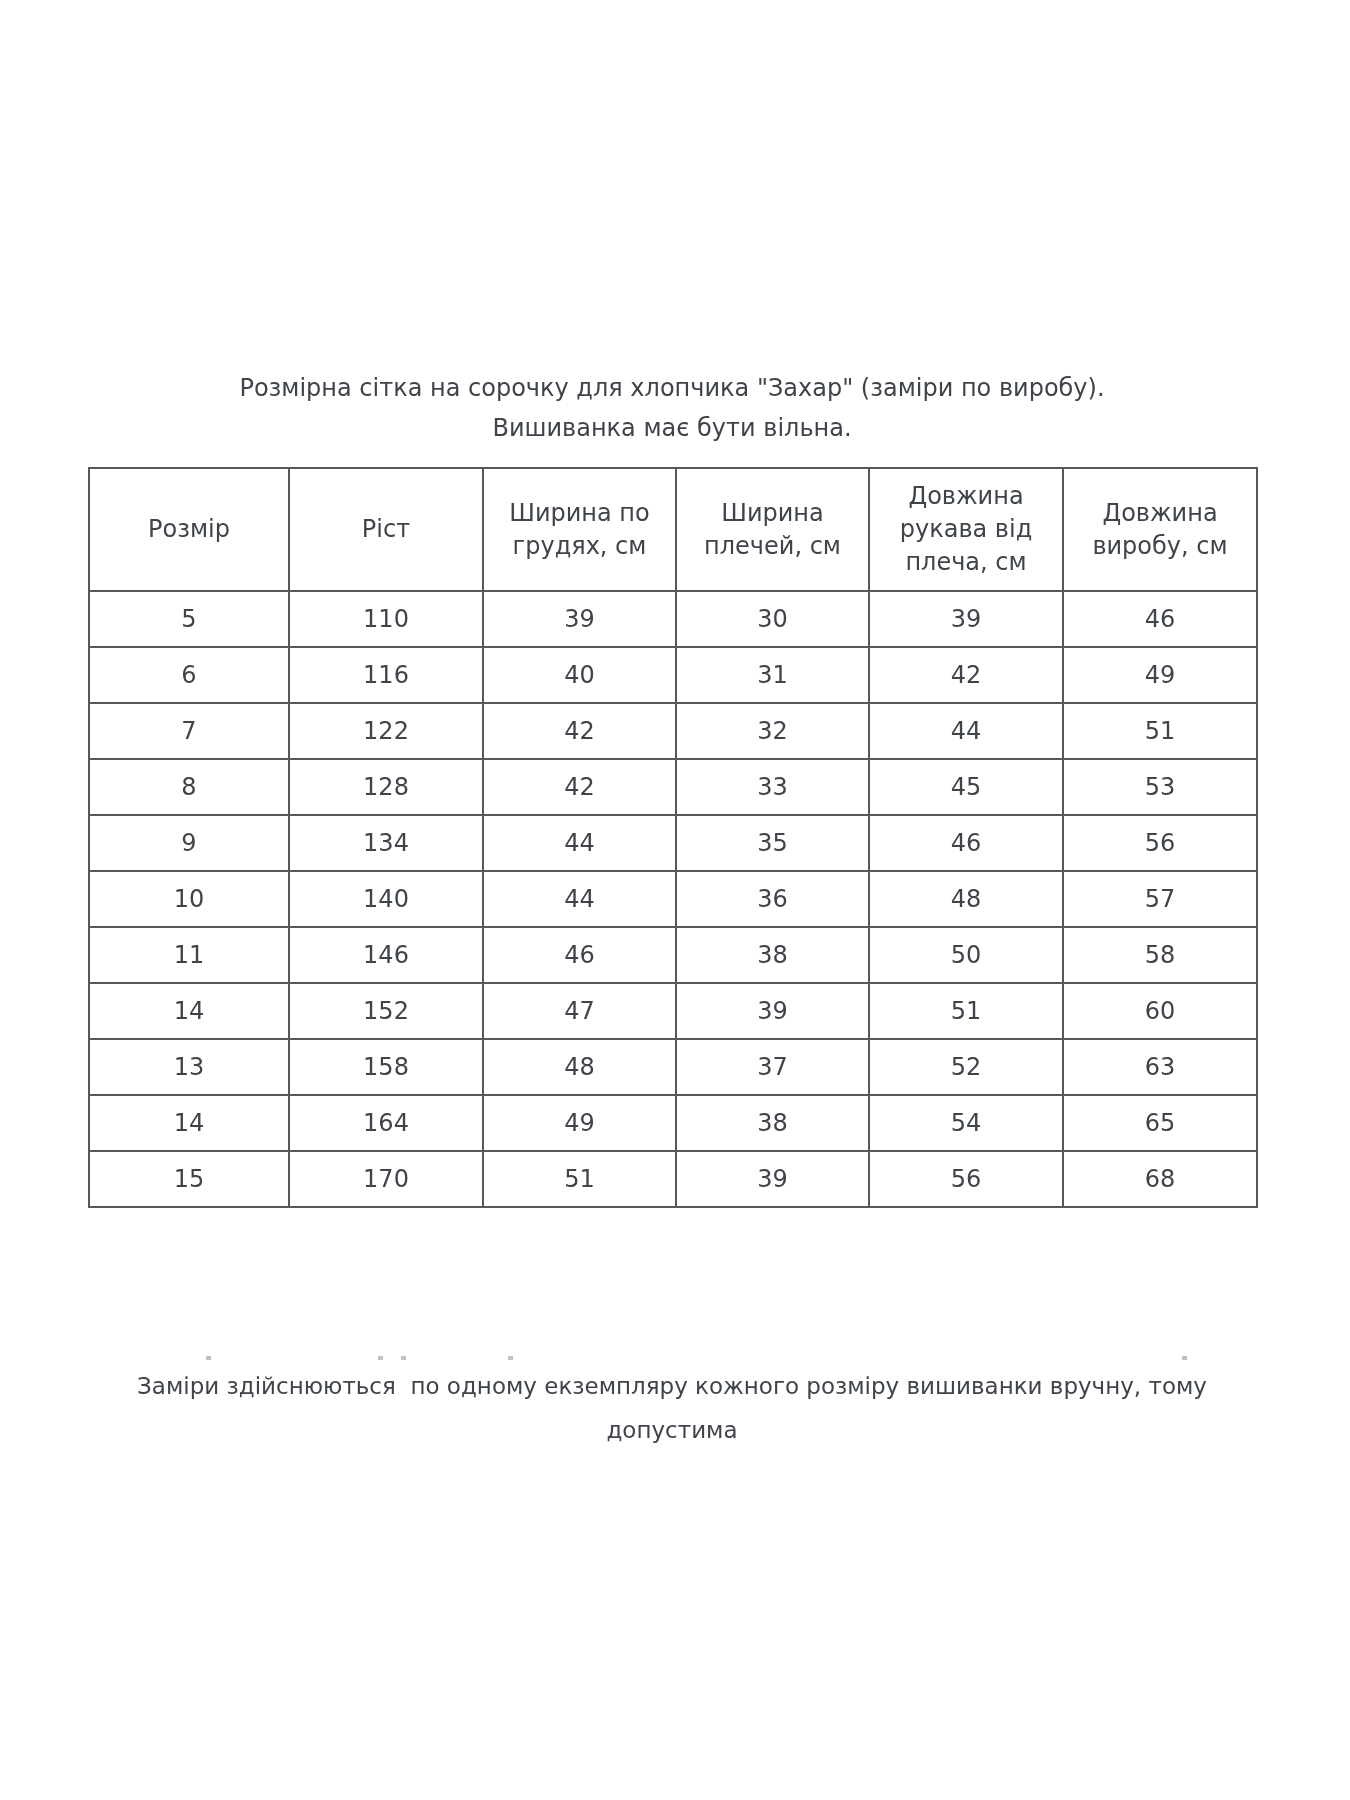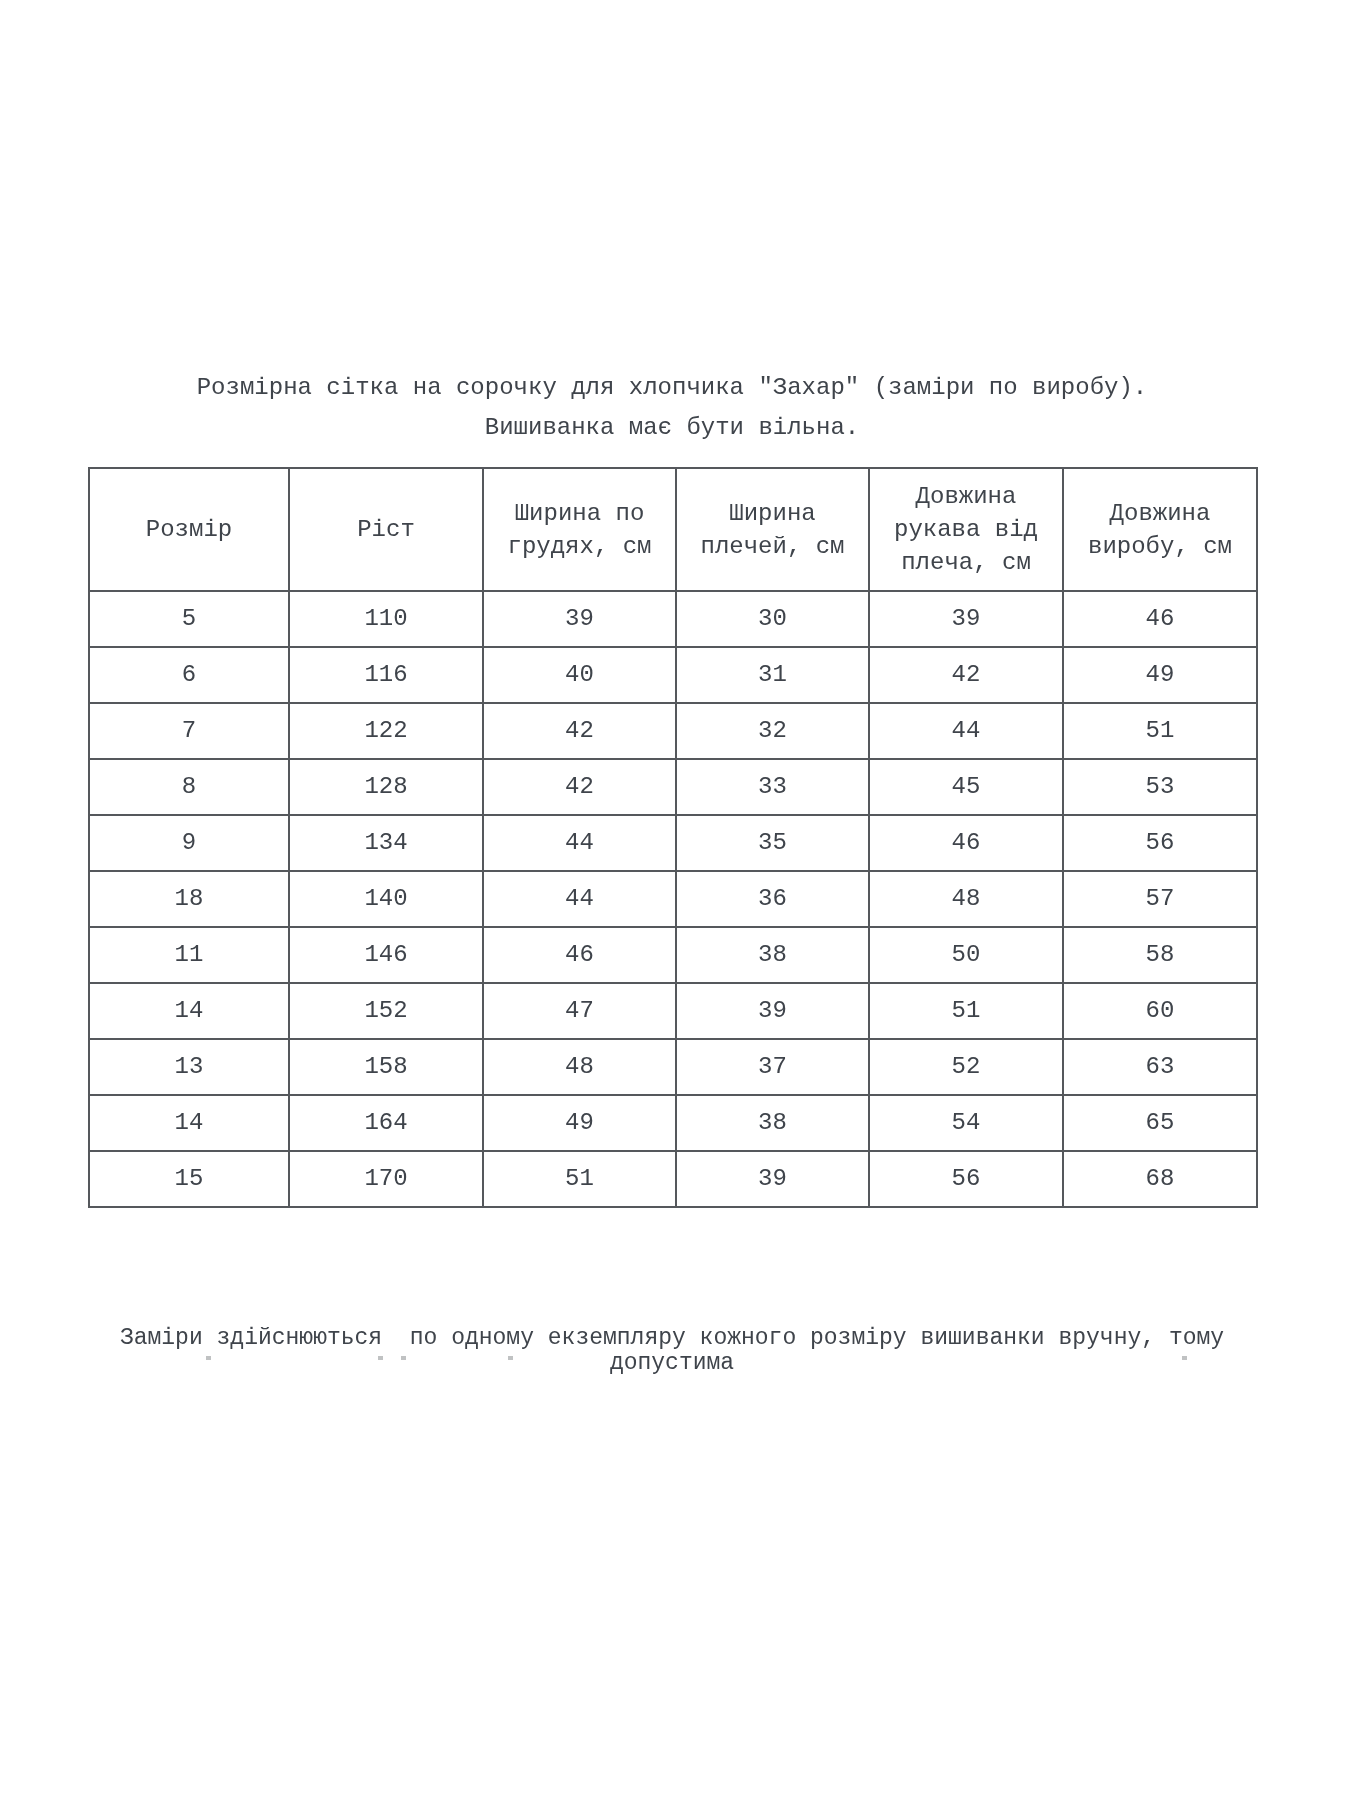--- a/index.html
+++ b/index.html
@@ -14,21 +14,20 @@
     overflow: hidden;
     font-family: "DejaVu Sans", "Liberation Sans", sans-serif;
     color: #3f444b;
   }
   .content {
     position: absolute;
     left: 88px;
     top: 0;
     width: 1168px;
     height: 1800px;
-    font-family: Liberation Mono, monospace;
   }
   .doc-title {
     position: absolute;
     top: 368px;
     left: 0;
     width: 1168px;
     text-align: center;
     font-size: 24px;
     line-height: 40px;
     color: #3f444b;
@@ -62,21 +61,21 @@
     font-size: 24px;
     line-height: 28px;
   }
   .footer-note {
     position: absolute;
     top: 1276px;
     left: 0;
     width: 1168px;
     text-align: center;
     font-size: 23px;
-    line-height: 25px;
+    line-height: 44px;
     color: #3f444b;
     white-space: pre-wrap;
   }
   .remnant-mark {
     position: absolute;
     top: 1356px;
     width: 5px;
     height: 4px;
     background: #8d8f92;
     opacity: 0.55;
@@ -146,21 +145,21 @@
         </tr>
         <tr>
           <td>9</td>
           <td>134</td>
           <td>44</td>
           <td>35</td>
           <td>46</td>
           <td>56</td>
         </tr>
         <tr>
-          <td>18</td>
+          <td>10</td>
           <td>140</td>
           <td>44</td>
           <td>36</td>
           <td>48</td>
           <td>57</td>
         </tr>
         <tr>
           <td>11</td>
           <td>146</td>
           <td>46</td>

